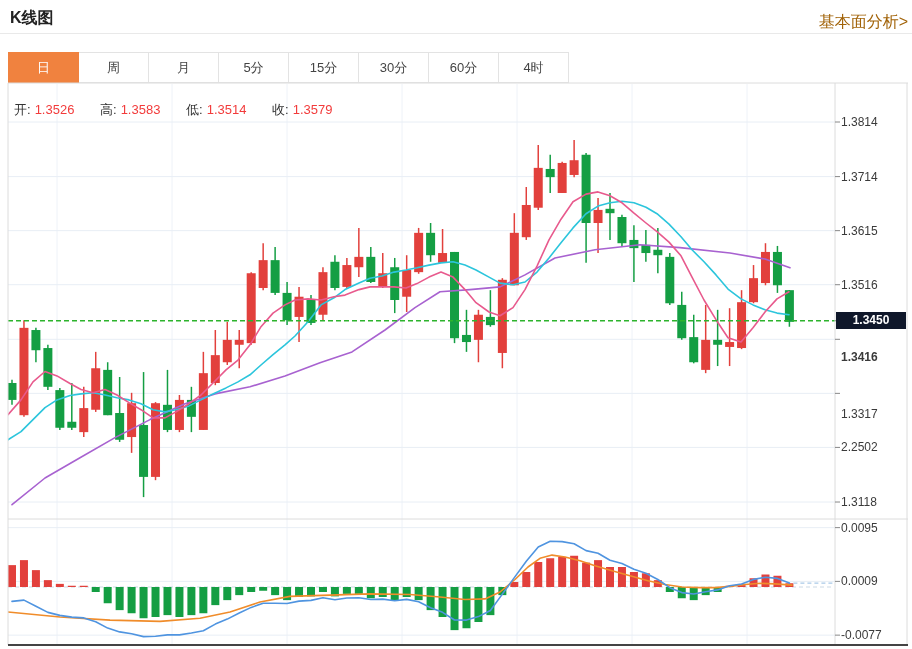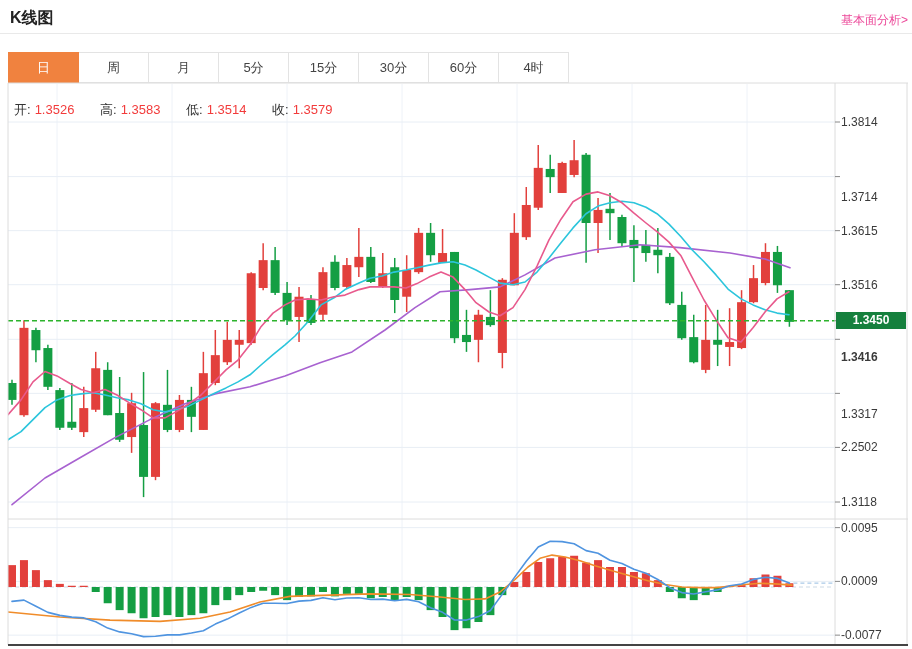--- a/index.html
+++ b/index.html
@@ -1,35 +1,35 @@
 <!DOCTYPE html>
 <html><head>
 <meta charset="utf-8">
 <style>
   html,body{margin:0;padding:0;background:#fff;width:912px;height:649px;overflow:hidden;
     font-family:"Liberation Sans","DejaVu Sans",sans-serif;-webkit-font-smoothing:antialiased;}
   #stage{position:relative;width:912px;height:649px;background:#fff;}
   .abs{position:absolute;}
   #page-title{left:10px;top:8px;font-size:16px;font-weight:bold;color:#222;}
-  #header-link{right:4px;top:12px;font-size:12px;color:#ec4899;cursor:pointer;}
+  #header-link{right:4px;top:12px;font-size:16px;color:#a16207;cursor:pointer;}
   #header-divider{left:0;top:33px;width:912px;height:1px;background:#e9e9e9;}
   #tabbar{left:8px;top:52px;display:flex;}
   .tab{width:69px;height:29px;line-height:29px;text-align:center;font-size:13px;color:#444;
     background:#fff;border:1px solid #e3e3e3;border-left:none;cursor:pointer;}
   .tab:first-child{border-left:1px solid #e3e3e3;}
   .tab.active{background:#f0823f;border-color:#f0823f;color:#fff;}
   #chart-svg{left:0;top:0;}
   .row-info{left:14px;font-size:13px;white-space:nowrap;}
   .row-info span{margin-right:4px;}
   .lbl{color:#333;}
   .val-red{color:#f23b3b;}
   .ma5{color:#e85a8d;} .ma10{color:#2cc5dc;} .ma20{color:#a862d0;}
   .sp{display:inline-block;width:14px;}
   .axis-label{position:absolute;left:841px;font-size:12px;color:#3a3a3a;line-height:16px;}
-  #price-badge{left:836px;width:70px;height:17px;background:#15803d;color:#fff;font-size:12px;
+  #price-badge{left:836px;width:70px;height:17px;background:#0f172a;color:#fff;font-size:12px;
     font-weight:bold;text-align:center;line-height:17px;}
   .macd-lbl{color:#e05e5e;} .diff-lbl{color:#3d87e0;} .dea-lbl{color:#f0931e;}
 </style>
 </head>
 <body>
 
 <div id="stage">
 
   <div id="page-title" class="abs">K线图</div>
   <div id="header-link" class="abs">基本面分析&gt;</div>
@@ -307,21 +307,21 @@
     <span class="lbl">开:</span><span class="val-red">1.3526</span><span class="sp"></span>
     <span class="lbl">高:</span><span class="val-red">1.3583</span><span class="sp"></span>
     <span class="lbl">低:</span><span class="val-red">1.3514</span><span class="sp"></span>
     <span class="lbl">收:</span><span class="val-red">1.3579</span>
   </div>
 
 
 
   <div id="price-labels">
       <div class="axis-label" style="top: 114px;">1.3814</div>
-      <div class="axis-label" style="top: 168.6px; margin-top: 20px;">1.3714</div>
+      <div class="axis-label" style="top: 168.6px;">1.3714</div>
       <div class="axis-label" style="top: 222.654px;">1.3615</div>
       <div class="axis-label" style="top: 276.708px;">1.3516</div>
       <div class="axis-label" style="top: 349px; font-weight: bold;">1.3416</div>
       <div class="axis-label" style="top: 385.362px; margin-top: 21px;">1.3317</div>
       <div class="axis-label" style="top: 439.416px;">2.2502</div>
       <div class="axis-label" style="top: 494.016px;">1.3118</div>
     </div>
   <div id="macd-labels">
       <div class="axis-label" style="top: 519.625px;">0.0095</div>
       <div class="axis-label" style="top: 573.375px;">0.0009</div>

